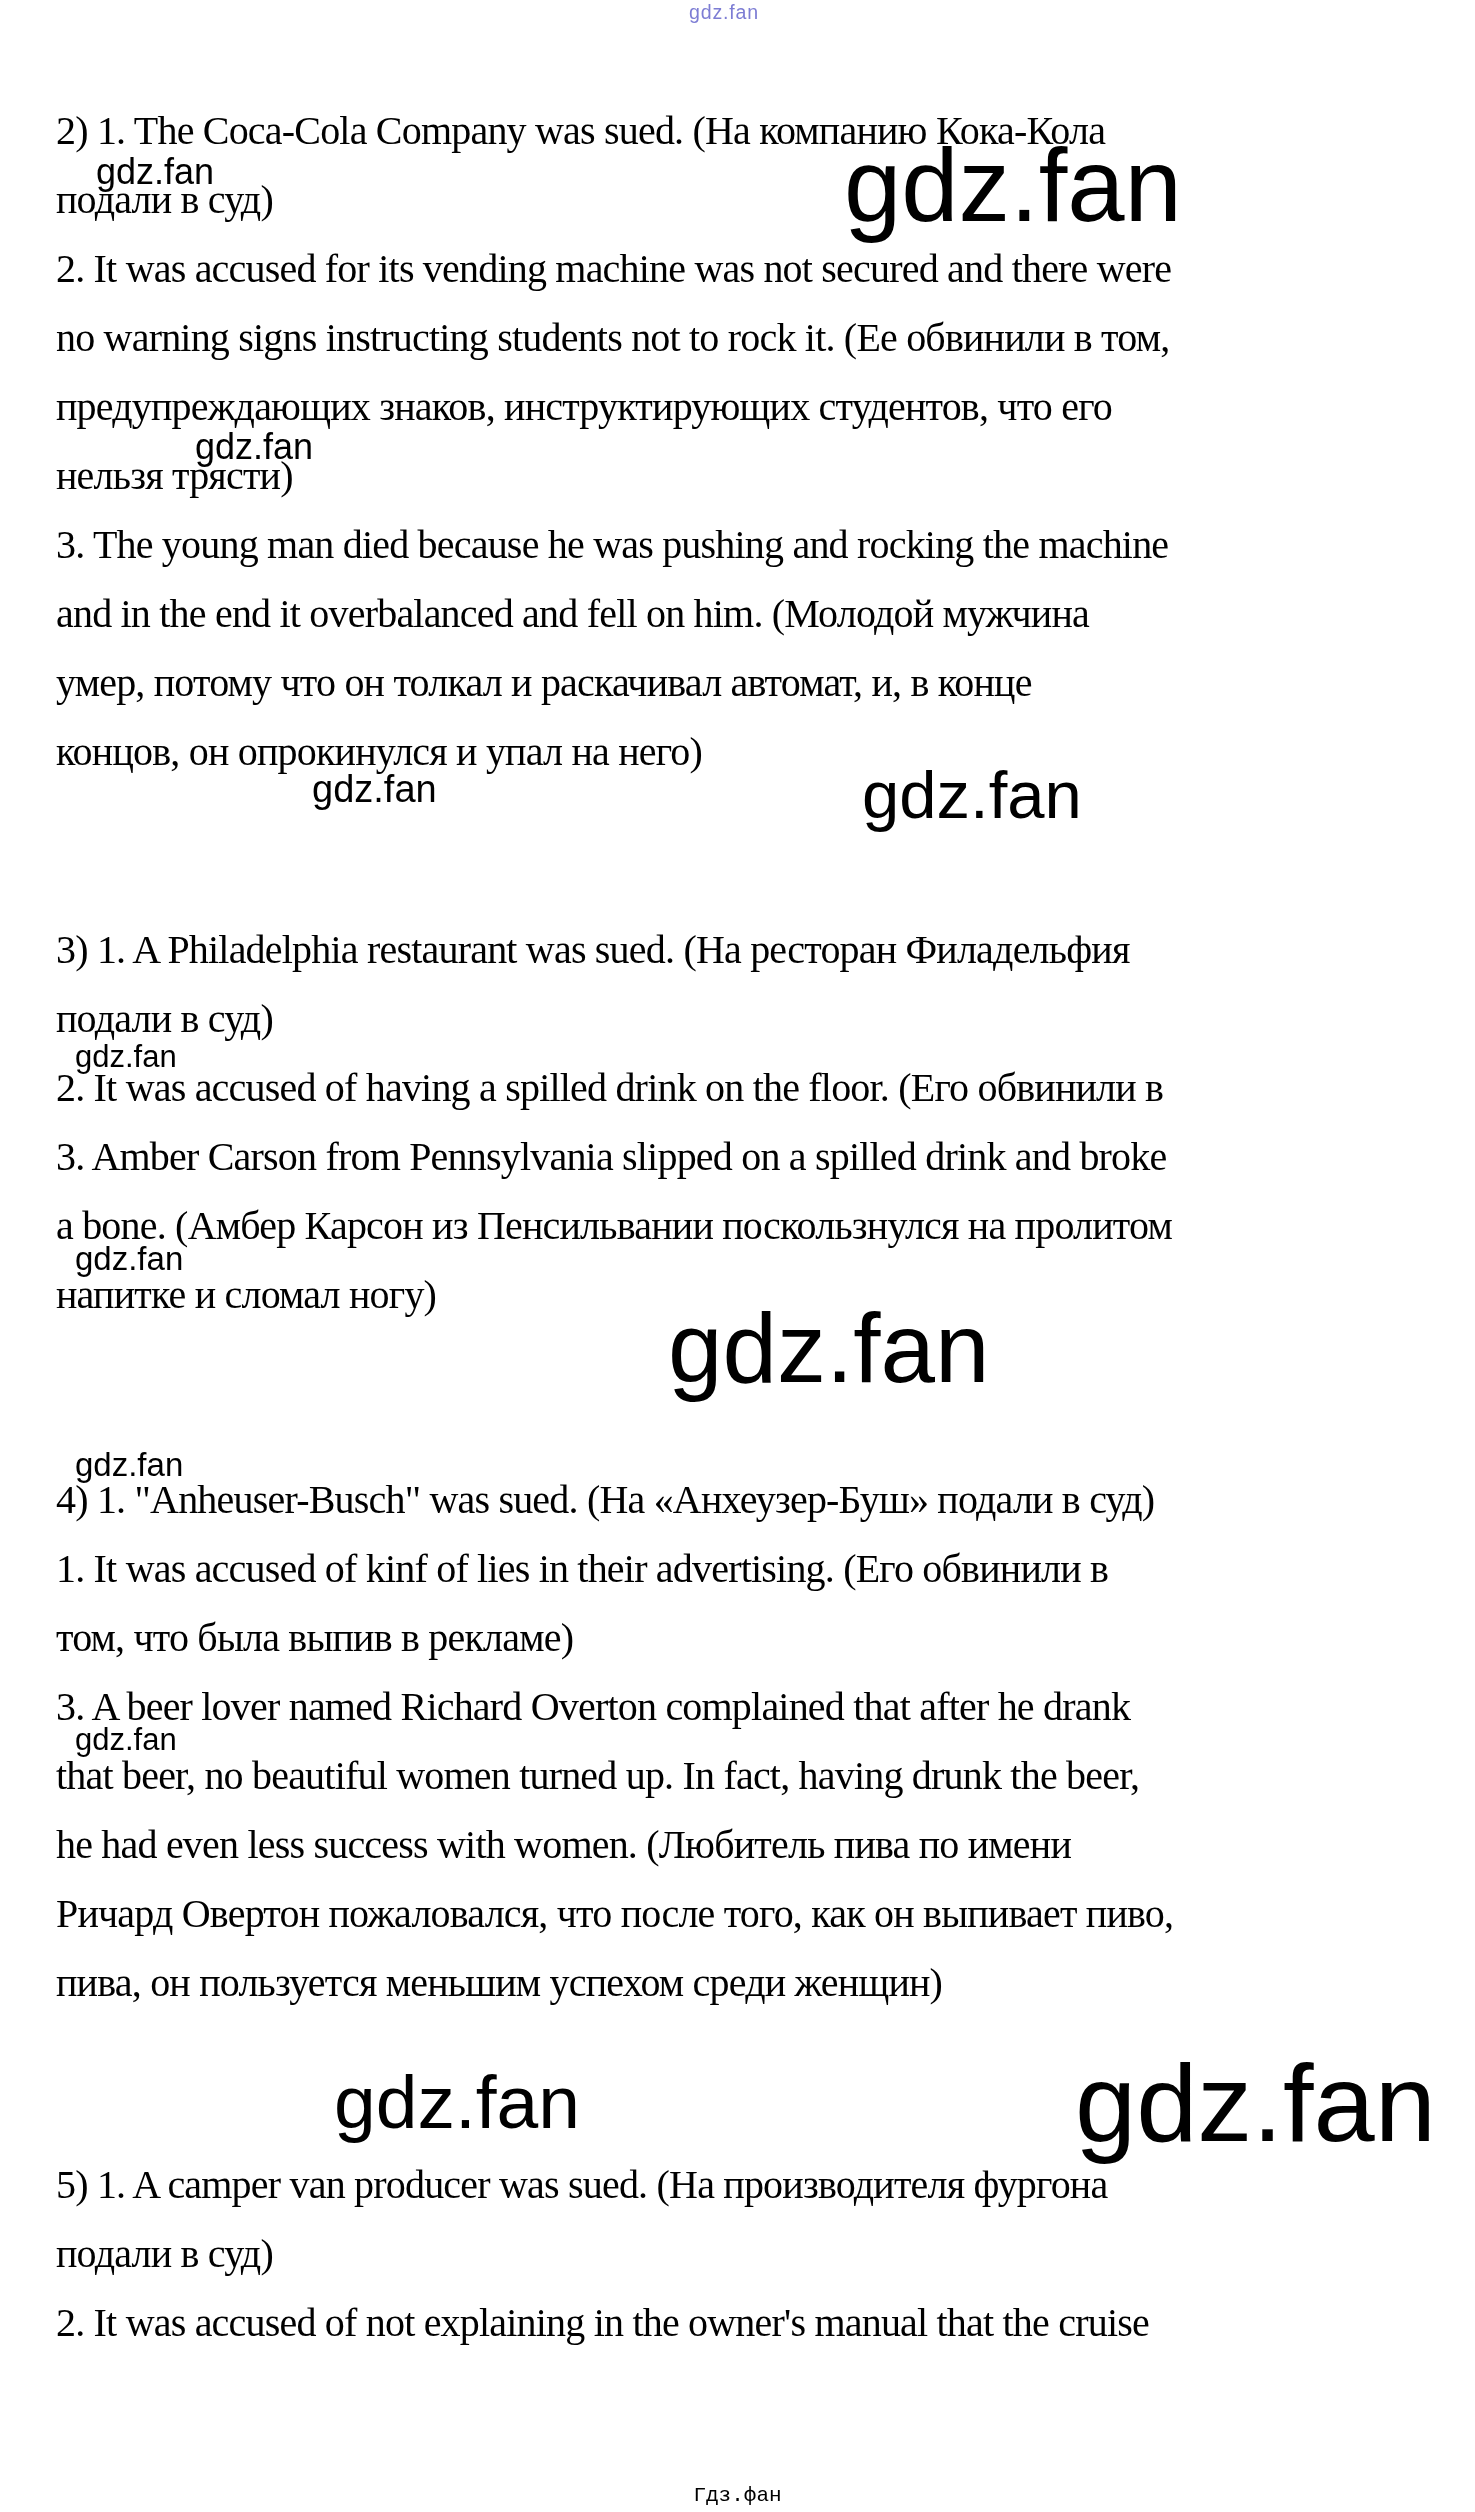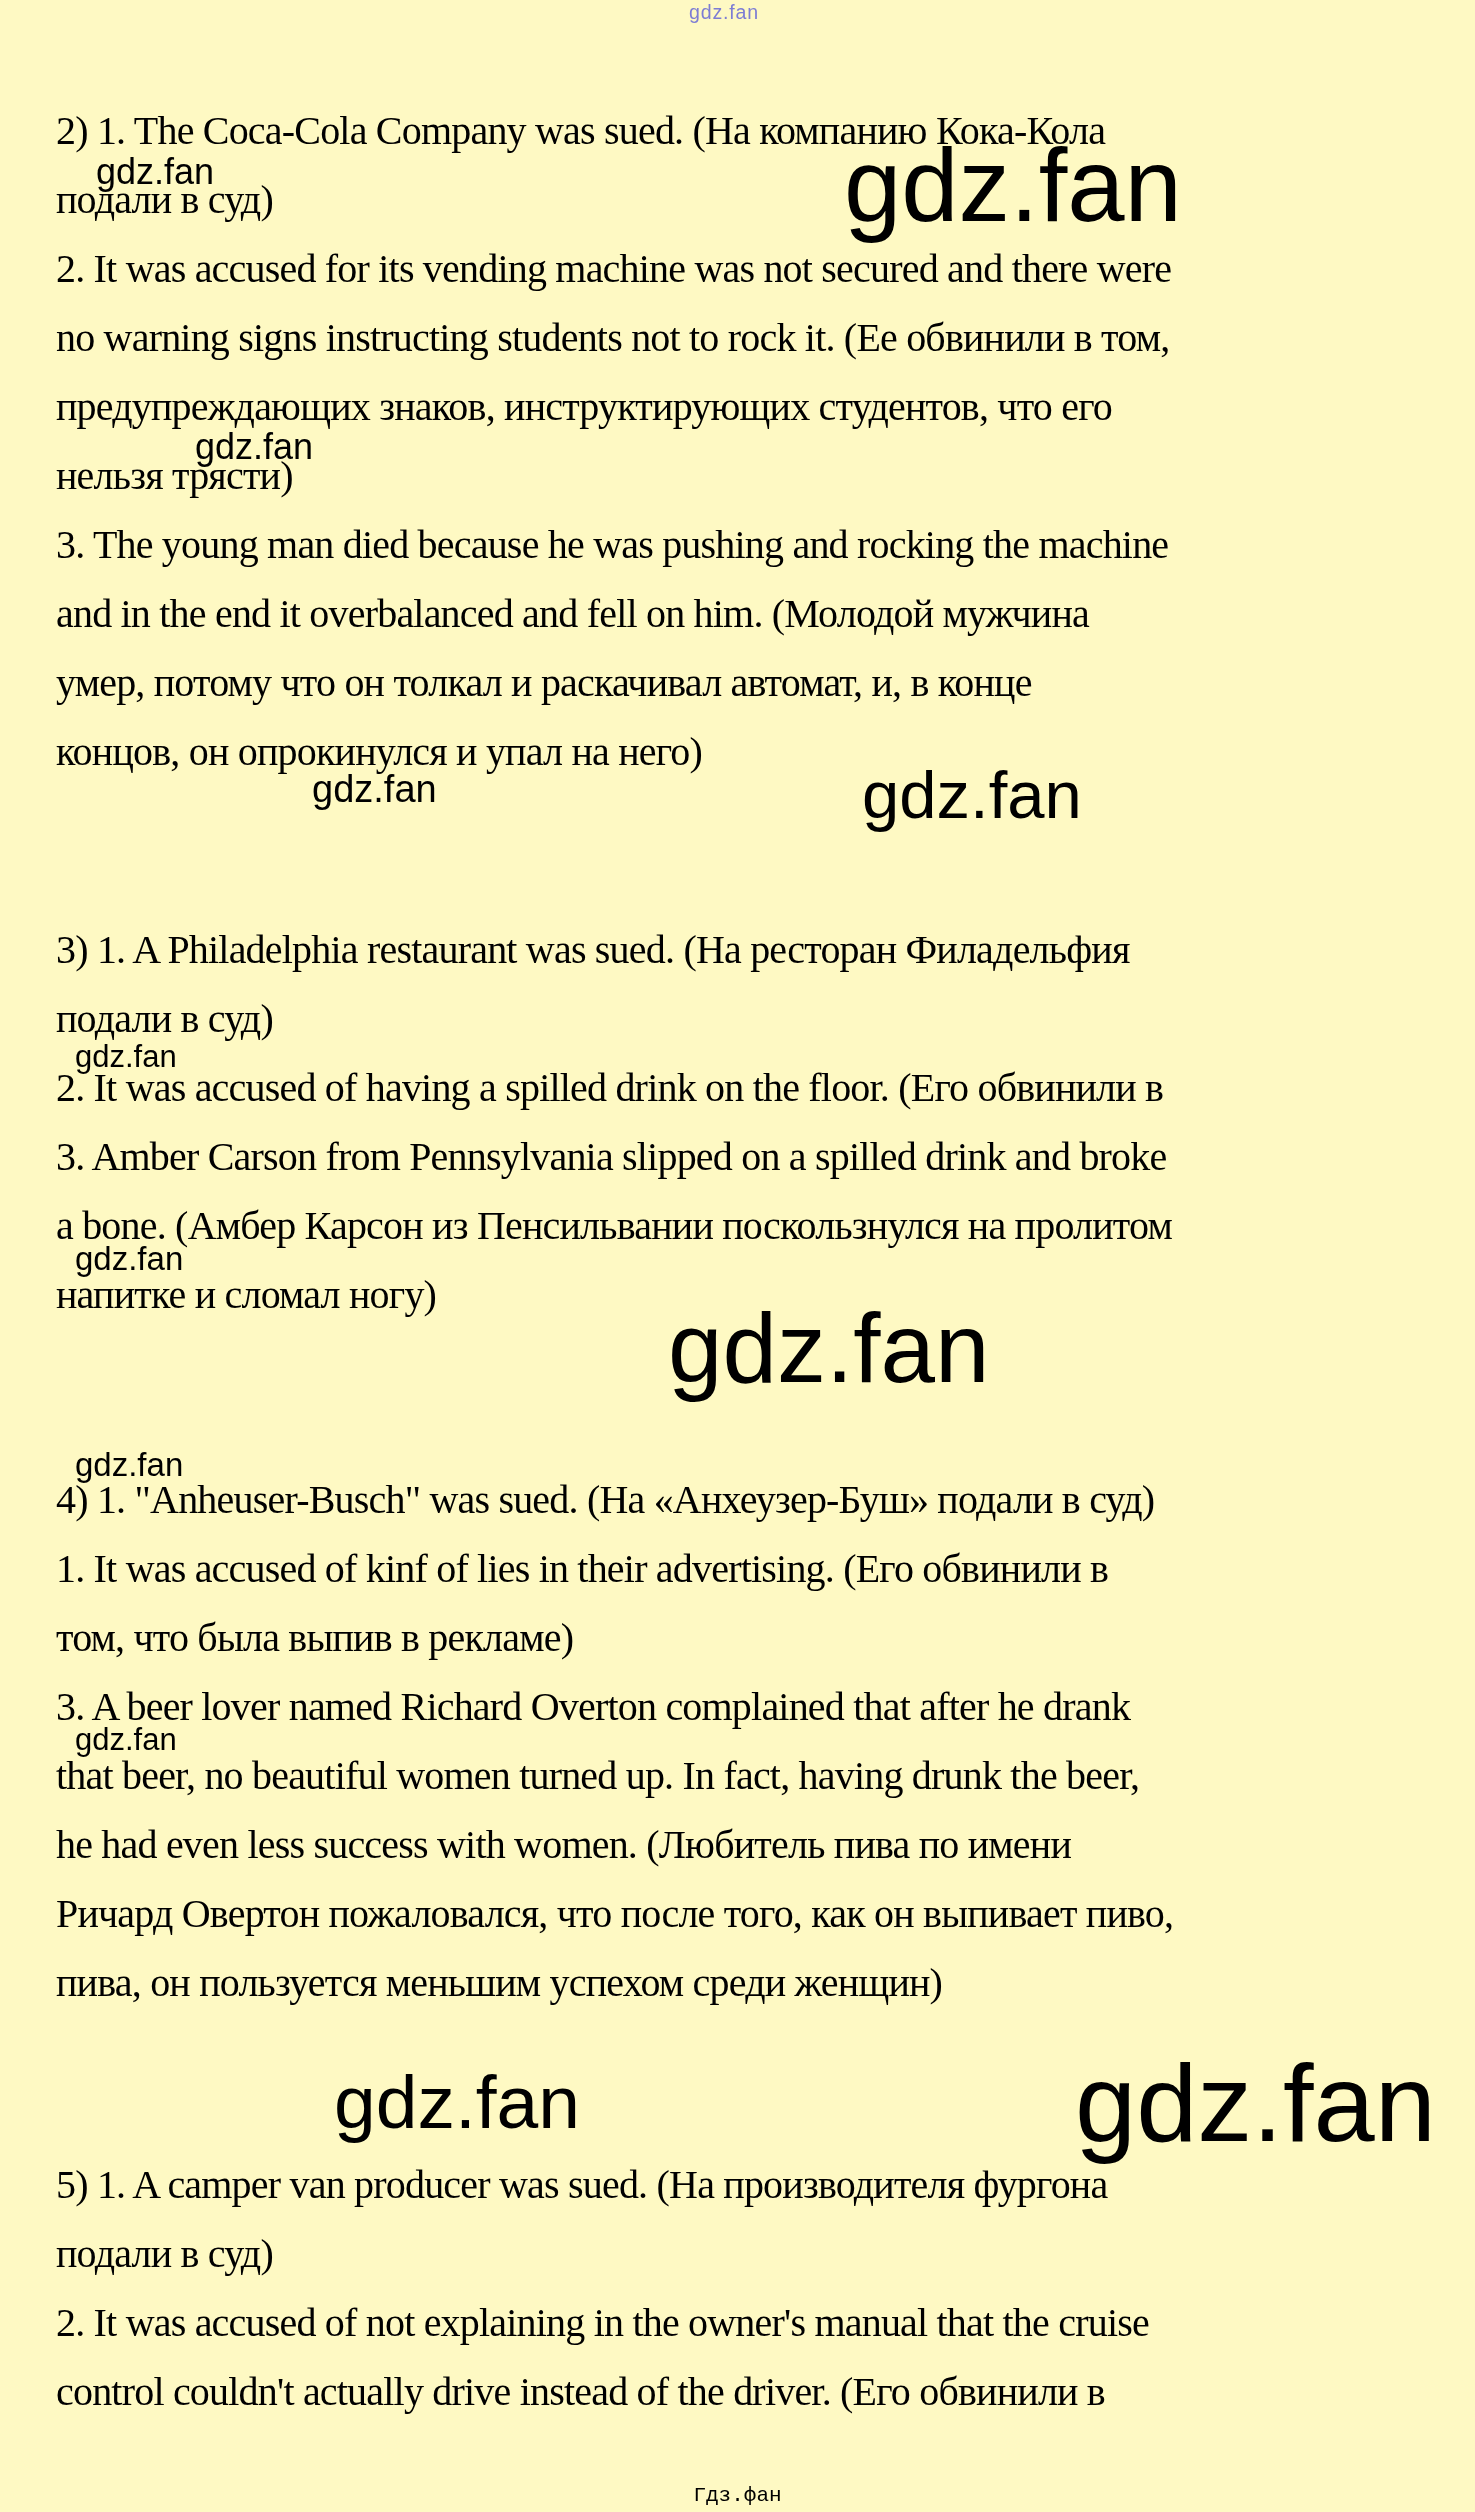--- a/index.html
+++ b/index.html
@@ -1,19 +1,19 @@
 <!DOCTYPE html>
 <html style="font-size:12.6px"><head>
 <meta charset="utf-8">
 <style>
   html,body{margin:0;padding:0;background:#e8e8e8;}
   #page{
     position:relative;
     width:1475px;height:2512px;
-    background:#fef9c3;
+    background:#ffffff;
     color:#000000;
     font-family:"Liberation Serif","DejaVu Serif",serif;
     overflow:hidden;
   }
   .sec{position:absolute;left:56px;width:1389px;}
   .line{
     font-size:40px;
     line-height:69px;
     letter-spacing:-0.8px;
     white-space:nowrap;
@@ -101,19 +101,18 @@
     <div class="line">that beer, no beautiful women turned up. In fact, having drunk the beer,</div>
     <div class="line">he had even less success with women. (Любитель пива по имени</div>
     <div class="line">Ричард Овертон пожаловался, что после того, как он выпивает пиво,</div>
     <div class="line">пива, он пользуется меньшим успехом среди женщин)</div>
   </div>
 
   <div class="sec sec-5">
     <div class="line">5) 1. A camper van producer was sued. (На производителя фургона</div>
     <div class="line">подали в суд)</div>
     <div class="line">2. It was accused of not explaining in the owner's manual that the cruise</div>
-    <div class="line">control couldn't actually drive instead of the driver. (Его обвинили в</div>
   </div>
 
   <div class="footer-brand">Гдз.фан</div>
 
 </div>
 
 
 </body></html>

